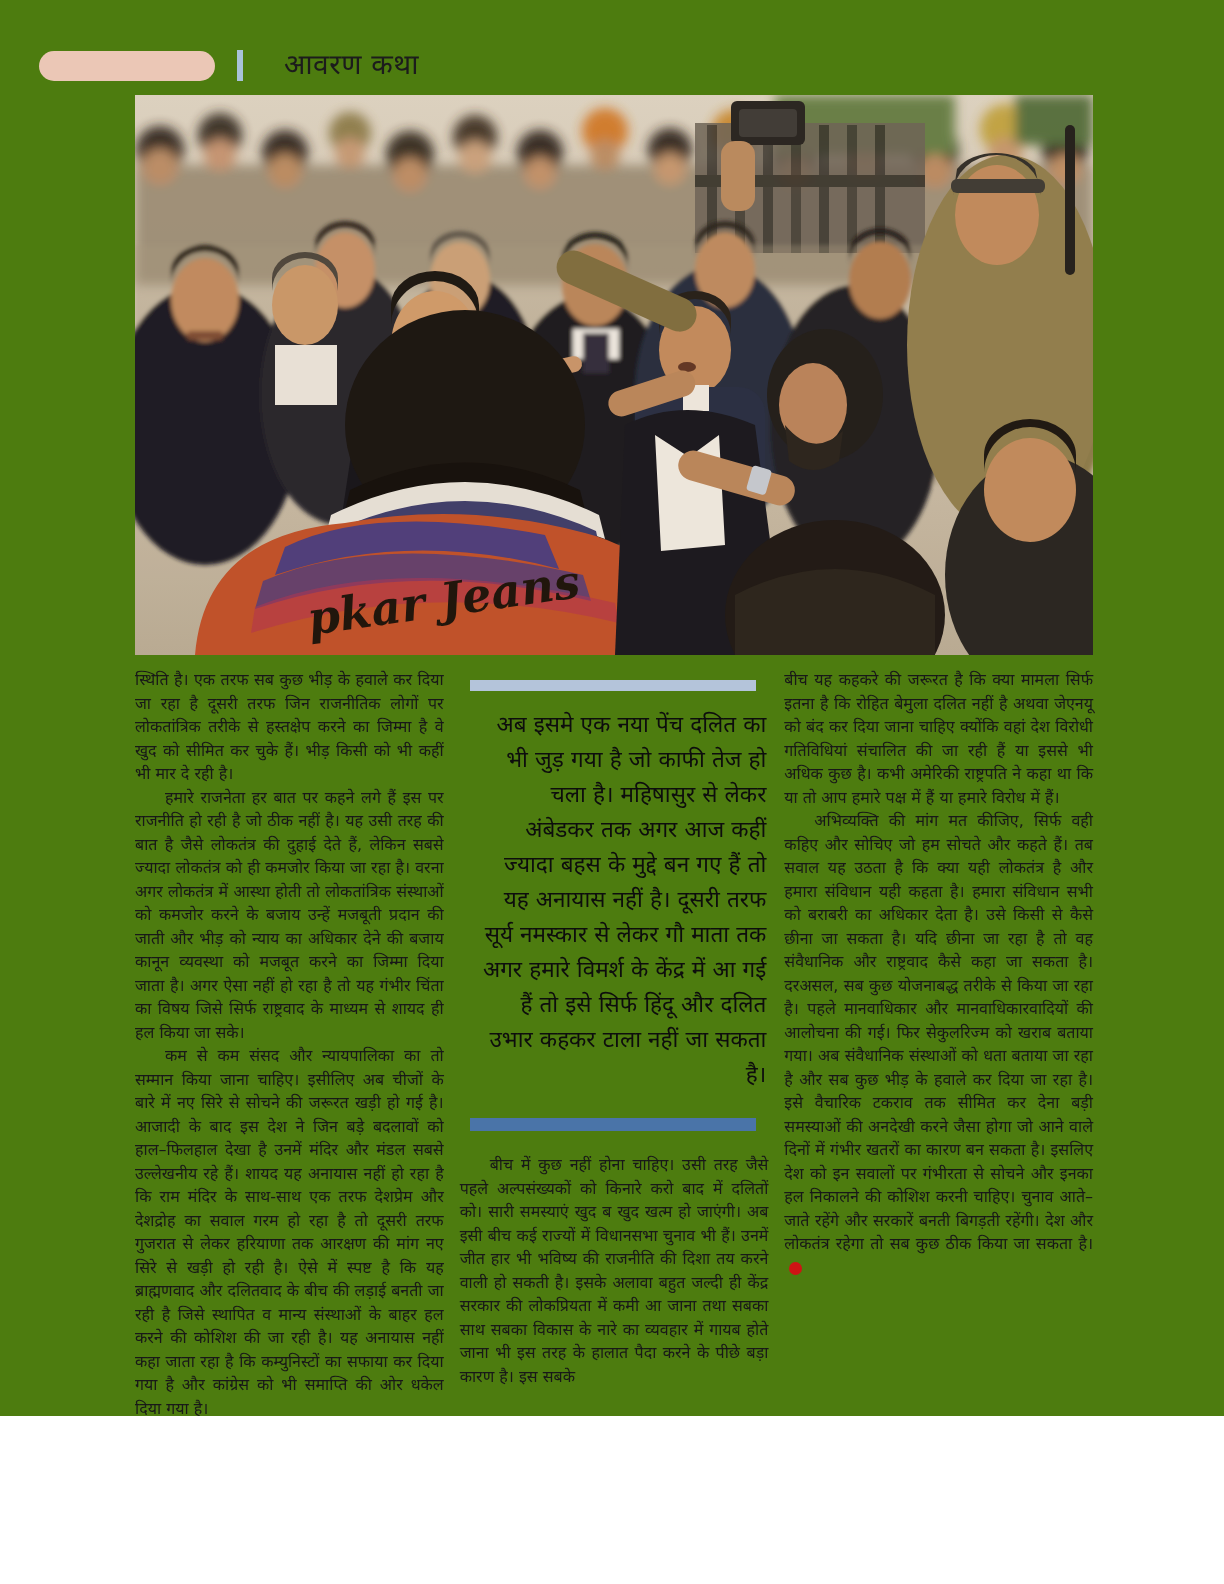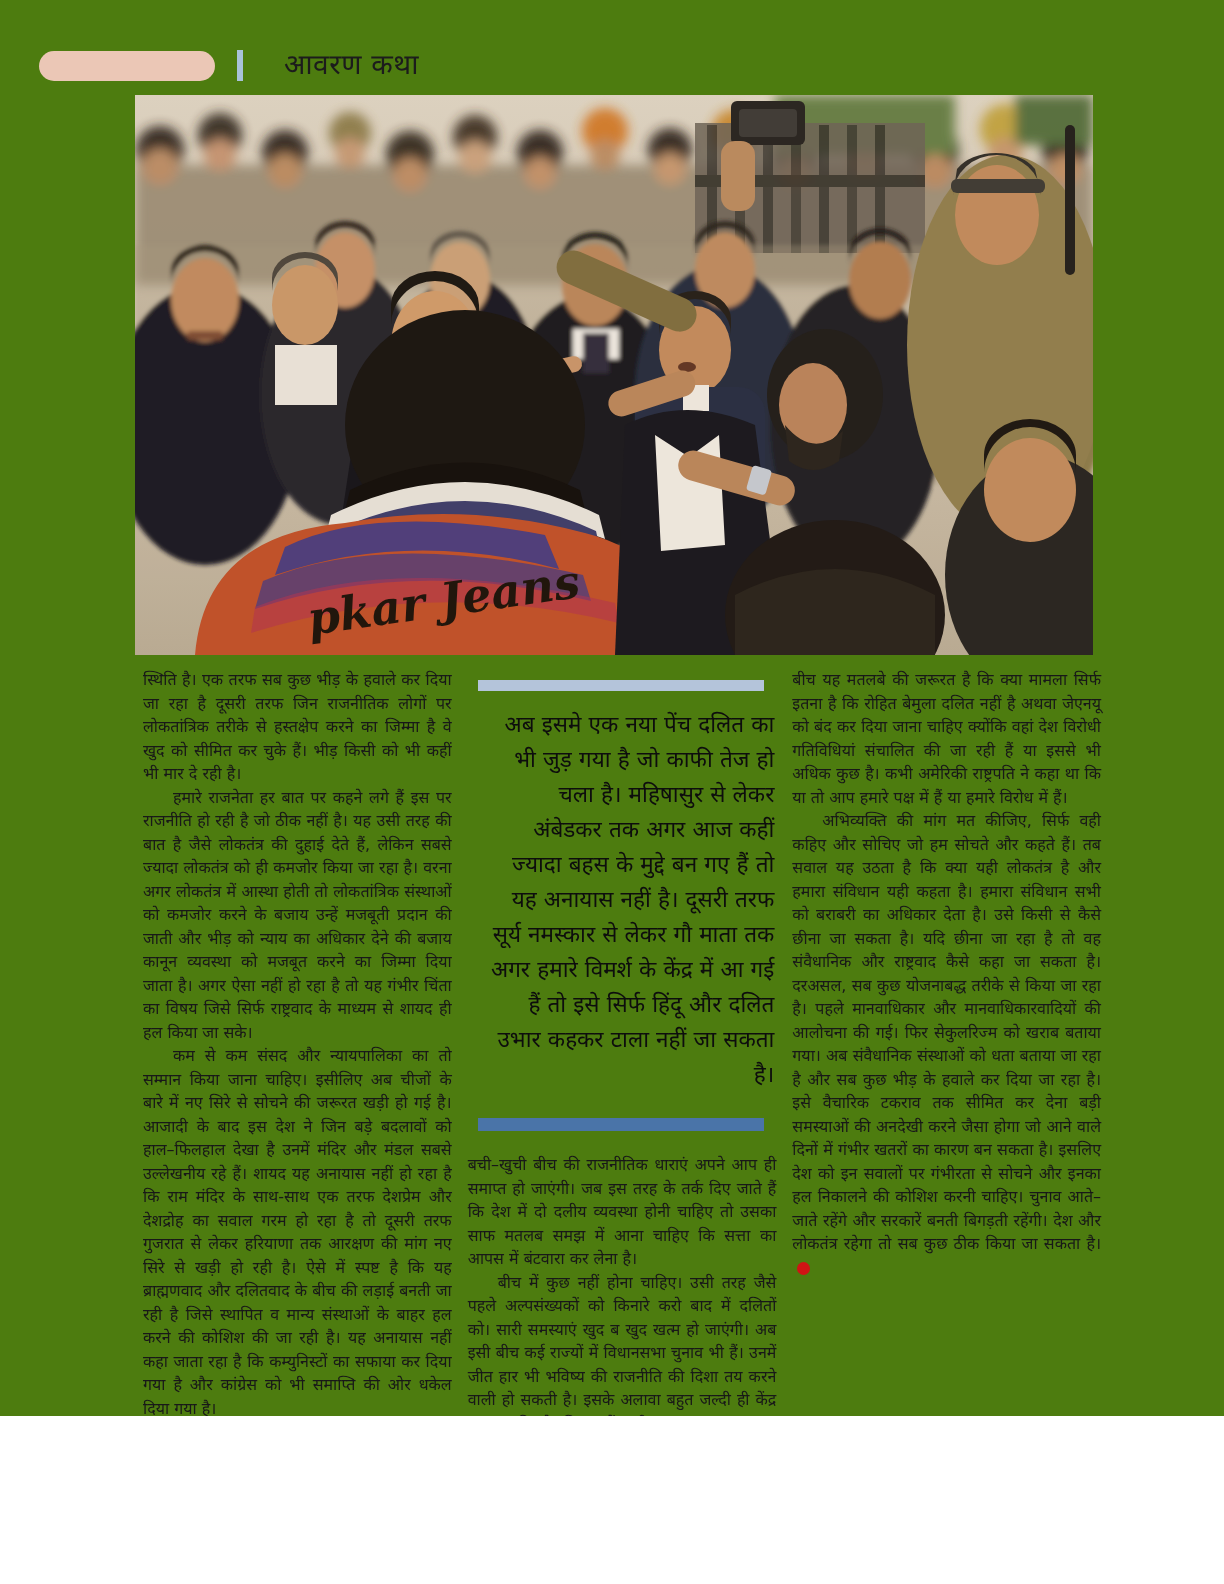--- a/index.html
+++ b/index.html
@@ -26,21 +26,21 @@
     letter-spacing:.5px;
   }
   
   .photo{
     position:absolute;left:135px;top:95px;width:958px;height:560px;
     overflow:hidden;background:#c9bfae;
   }
   .photo svg{display:block;width:100%;height:100%;}
   
   .cols{
-    position:absolute;left:143px;top:668px;width:958px;height:822px;
+    position:absolute;left:135px;top:668px;width:958px;height:822px;
     display:flex;gap:16px;
   }
   .col{flex:1 1 0;min-width:0;}
   .body-para{
     margin:0;
     font-size:16px;line-height:23.5px;
     text-align:justify;
     color:#181818;
   }
   .body-para.indent{text-indent:30px;}
@@ -282,26 +282,25 @@
     <div class="col">
       <p class="body-para">स्थिति है। एक तरफ सब कुछ भीड़ के हवाले कर दिया जा रहा है दूसरी तरफ जिन राजनीतिक लोगों पर लोकतांत्रिक तरीके से हस्तक्षेप करने का जिम्मा है वे खुद को सीमित कर चुके हैं। भीड़ किसी को भी कहीं भी मार दे रही है।</p>
       <p class="body-para indent">हमारे राजनेता हर बात पर कहने लगे हैं इस पर राजनीति हो रही है जो ठीक नहीं है। यह उसी तरह की बात है जैसे लोकतंत्र की दुहाई देते हैं, लेकिन सबसे ज्यादा लोकतंत्र को ही कमजोर किया जा रहा है। वरना अगर लोकतंत्र में आस्था होती तो लोकतांत्रिक संस्थाओं को कमजोर करने के बजाय उन्हें मजबूती प्रदान की जाती और भीड़ को न्याय का अधिकार देने की बजाय कानून व्यवस्था को मजबूत करने का जिम्मा दिया जाता है। अगर ऐसा नहीं हो रहा है तो यह गंभीर चिंता का विषय जिसे सिर्फ राष्ट्रवाद के माध्यम से शायद ही हल किया जा सके।</p>
       <p class="body-para indent">कम से कम संसद और न्यायपालिका का तो सम्मान किया जाना चाहिए। इसीलिए अब चीजों के बारे में नए सिरे से सोचने की जरूरत खड़ी हो गई है। आजादी के बाद इस देश ने जिन बड़े बदलावों को हाल–फिलहाल देखा है उनमें मंदिर और मंडल सबसे उल्लेखनीय रहे हैं। शायद यह अनायास नहीं हो रहा है कि राम मंदिर के साथ-साथ एक तरफ देशप्रेम और देशद्रोह का सवाल गरम हो रहा है तो दूसरी तरफ गुजरात से लेकर हरियाणा तक आरक्षण की मांग नए सिरे से खड़ी हो रही है। ऐसे में स्पष्ट है कि यह ब्राह्मणवाद और दलितवाद के बीच की लड़ाई बनती जा रही है जिसे स्थापित व मान्य संस्थाओं के बाहर हल करने की कोशिश की जा रही है। यह अनायास नहीं कहा जाता रहा है कि कम्युनिस्टों का सफाया कर दिया गया है और कांग्रेस को भी समाप्ति की ओर धकेल दिया गया है।</p>
     </div>
 
     <div class="col">
       <div class="quote-bar-top"></div>
       <p class="quote-text">अब इसमे एक नया पेंच दलित का भी जुड़ गया है जो काफी तेज हो चला है। महिषासुर से लेकर अंबेडकर तक अगर आज कहीं ज्यादा बहस के मुद्दे बन गए हैं तो यह अनायास नहीं है। दूसरी तरफ सूर्य नमस्कार से लेकर गौ माता तक अगर हमारे विमर्श के केंद्र में आ गई हैं तो इसे सिर्फ हिंदू और दलित उभार कहकर टाला नहीं जा सकता है।</p>
       <div class="quote-bar-bottom"></div>
-      <p class="body-para">बची–खुची बीच की राजनीतिक धाराएं अपने आप ही समाप्त हो जाएंगी। जब इस तरह के तर्क दिए जाते हैं कि देश में दो दलीय व्यवस्था होनी चाहिए तो उसका साफ मतलब समझ में आना चाहिए कि सत्ता का आपस में बंटवारा कर लेना है।</p>
       <p class="body-para indent">बीच में कुछ नहीं होना चाहिए। उसी तरह जैसे पहले अल्पसंख्यकों को किनारे करो बाद में दलितों को। सारी समस्याएं खुद ब खुद खत्म हो जाएंगी। अब इसी बीच कई राज्यों में विधानसभा चुनाव भी हैं। उनमें जीत हार भी भविष्य की राजनीति की दिशा तय करने वाली हो सकती है। इसके अलावा बहुत जल्दी ही केंद्र सरकार की लोकप्रियता में कमी आ जाना तथा सबका साथ सबका विकास के नारे का व्यवहार में गायब होते जाना भी इस तरह के हालात पैदा करने के पीछे बड़ा कारण है। इस सबके</p>
     </div>
 
     <div class="col">
-      <p class="body-para">बीच यह मतलबे की जरूरत है कि क्या मामला सिर्फ इतना है कि रोहित बेमुला दलित नहीं है अथवा जेएनयू को बंद कर दिया जाना चाहिए क्योंकि वहां देश विरोधी गतिविधियां संचालित की जा रही हैं या इससे भी अधिक कुछ है। कभी अमेरिकी राष्ट्रपति ने कहा था कि या तो आप हमारे पक्ष में हैं या हमारे विरोध में हैं।</p>
+      <p class="body-para">बीच यह कहकरे की जरूरत है कि क्या मामला सिर्फ इतना है कि रोहित बेमुला दलित नहीं है अथवा जेएनयू को बंद कर दिया जाना चाहिए क्योंकि वहां देश विरोधी गतिविधियां संचालित की जा रही हैं या इससे भी अधिक कुछ है। कभी अमेरिकी राष्ट्रपति ने कहा था कि या तो आप हमारे पक्ष में हैं या हमारे विरोध में हैं।</p>
       <p class="body-para indent"><span>अभिव्यक्ति की मांग मत कीजिए, सिर्फ वही कहिए और सोचिए जो हम सोचते और कहते हैं। तब सवाल यह उठता है कि क्या यही लोकतंत्र है और हमारा संविधान यही कहता है। हमारा संविधान सभी को बराबरी का अधिकार देता है। उसे किसी से कैसे छीना जा सकता है। यदि छीना जा रहा है तो वह संवैधानिक और राष्ट्रवाद कैसे कहा जा सकता है। दरअसल, सब कुछ योजनाबद्ध तरीके से किया जा रहा है। पहले मानवाधिकार और मानवाधिकारवादियों की आलोचना की गई। फिर सेकुलरिज्म को खराब बताया गया। अब संवैधानिक संस्थाओं को धता बताया जा रहा है और सब कुछ भीड़ के हवाले कर दिया जा रहा है। इसे वैचारिक टकराव तक सीमित कर देना बड़ी समस्याओं की अनदेखी करने जैसा होगा जो आने वाले दिनों में गंभीर खतरों का कारण बन सकता है। इसलिए देश को इन सवालों पर गंभीरता से सोचने और इनका हल निकालने की कोशिश करनी चाहिए। चुनाव आते–जाते रहेंगे और सरकारें बनती बिगड़ती रहेंगी। देश और लोकतंत्र रहेगा तो सब कुछ ठीक किया जा सकता है।</span><span class="end-dot"></span></p>
     </div>
 
   </div>
 
   <div class="foot-rule"></div>
   <div class="foot-page">14</div>
   <div class="foot-vbar"></div>
   <div class="foot-logo">
     <span>दस्तक टाइम्स</span>

